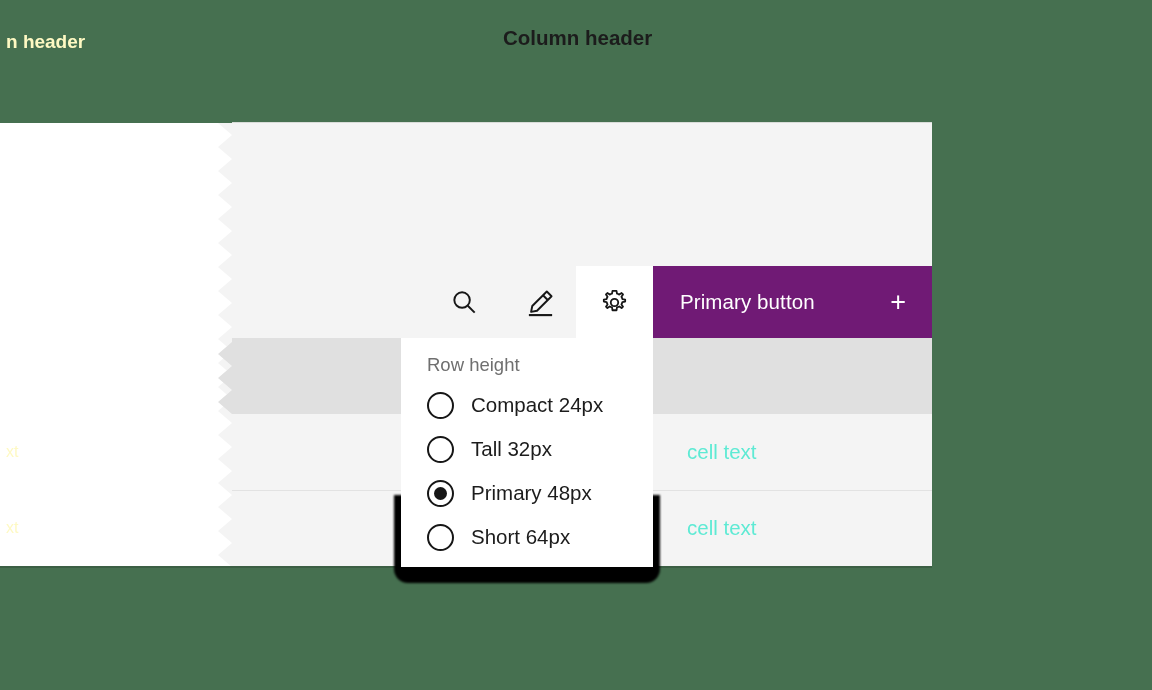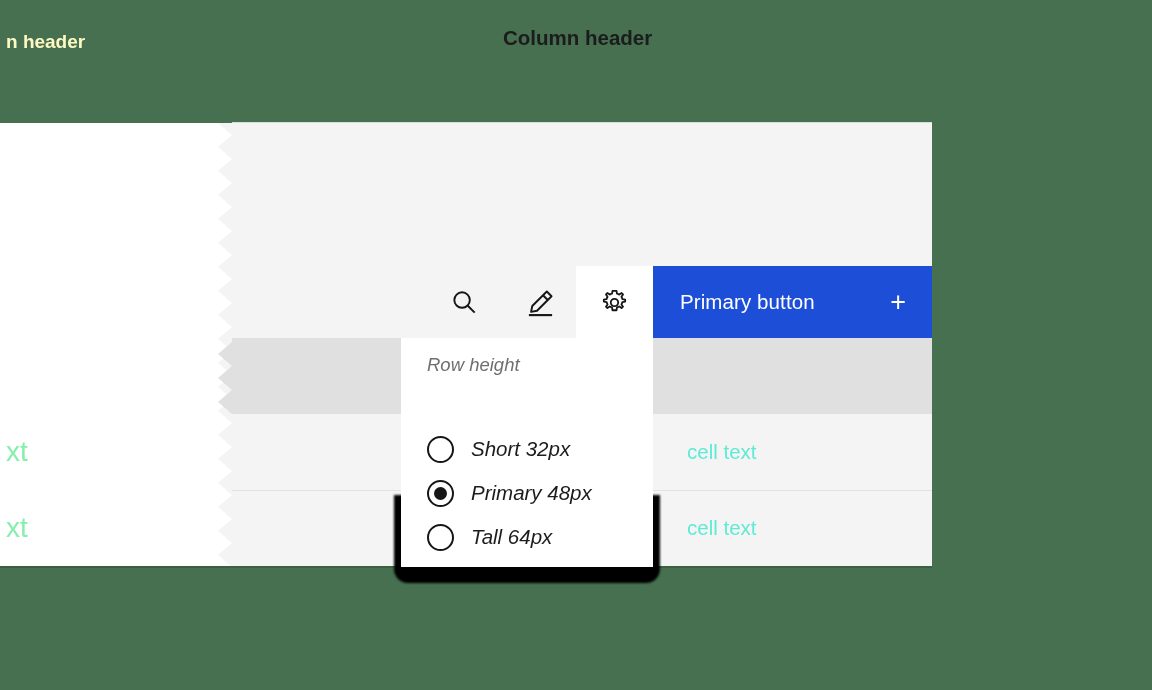--- a/index.html
+++ b/index.html
@@ -92,21 +92,21 @@
     display: flex; align-items: center; justify-content: center;
     cursor: pointer;
     z-index: 20;
   }
 
   
   .primary-button {
     position: absolute;
     left: 653px; top: 266px;
     width: 279px; height: 72px;
-    background: #1d4ed8;
+    background: #701a75;
     color: #ffffff;
     display: flex; align-items: center;
     cursor: pointer;
     border: none;
     z-index: 5;
   }
   .primary-button .pb-label {
     position: absolute; left: 27px;
     font-size: 20.5px;
     letter-spacing: .1px;
@@ -153,21 +153,21 @@
   .row-divider {
     position: absolute;
     left: 232px; top: 490px;
     width: 700px; height: 1px;
     background: #e2e2e2;
     z-index: 3;
   }
   .cell-left {
     position: absolute;
     height: 76px; display: flex; align-items: center;
-    font-size: 28px; color: #86efac; white-space: nowrap;
+    font-size: 16px; color: #fef9c3; white-space: nowrap;
     z-index: 3;
   }
   .cell-right {
     position: absolute;
     left: 687px; height: 76px; display: flex; align-items: center;
     font-size: 20.5px; color: #5eead4; white-space: nowrap;
     z-index: 3;
   }
   .r1 { top: 414px; }
   .r2 { top: 490px; }
@@ -181,21 +181,20 @@
     border-radius: 0 0 14px 14px;
     z-index: 8;
     filter: blur(1px);
   }
   .dropdown {
     position: absolute;
     left: 401px; top: 338px;
     width: 252px; height: 229px;
     background: #ffffff;
     z-index: 12;
-    font-style: italic;
   }
   .dd-title {
     position: absolute;
     left: 26px; top: 16px;
     font-size: 18.5px; color: #6f6f6f;
     white-space: nowrap;
   }
   .dd-option {
     position: absolute;
     left: 26px;
@@ -286,30 +285,34 @@
   <div class="primary-button">
     <span class="pb-label">Primary button</span>
     <span class="pb-plus">+</span>
   </div>
 
   <div class="dropdown-shadow"></div>
 
   <div class="dropdown">
     <div class="dd-title">Row height</div>
 
+    <div class="dd-option opt0">
+      <span class="radio"></span>
+      <span class="lbl">Compact 24px</span>
+    </div>
 
     <div class="dd-option opt1">
       <span class="radio"></span>
-      <span class="lbl">Short 32px</span>
+      <span class="lbl">Tall 32px</span>
     </div>
 
     <div class="dd-option opt2">
       <span class="radio checked"></span>
       <span class="lbl">Primary 48px</span>
     </div>
 
     <div class="dd-option opt3">
       <span class="radio"></span>
-      <span class="lbl">Tall 64px</span>
+      <span class="lbl">Short 64px</span>
     </div>
   </div>
 
 </div>
 
 </body></html>

